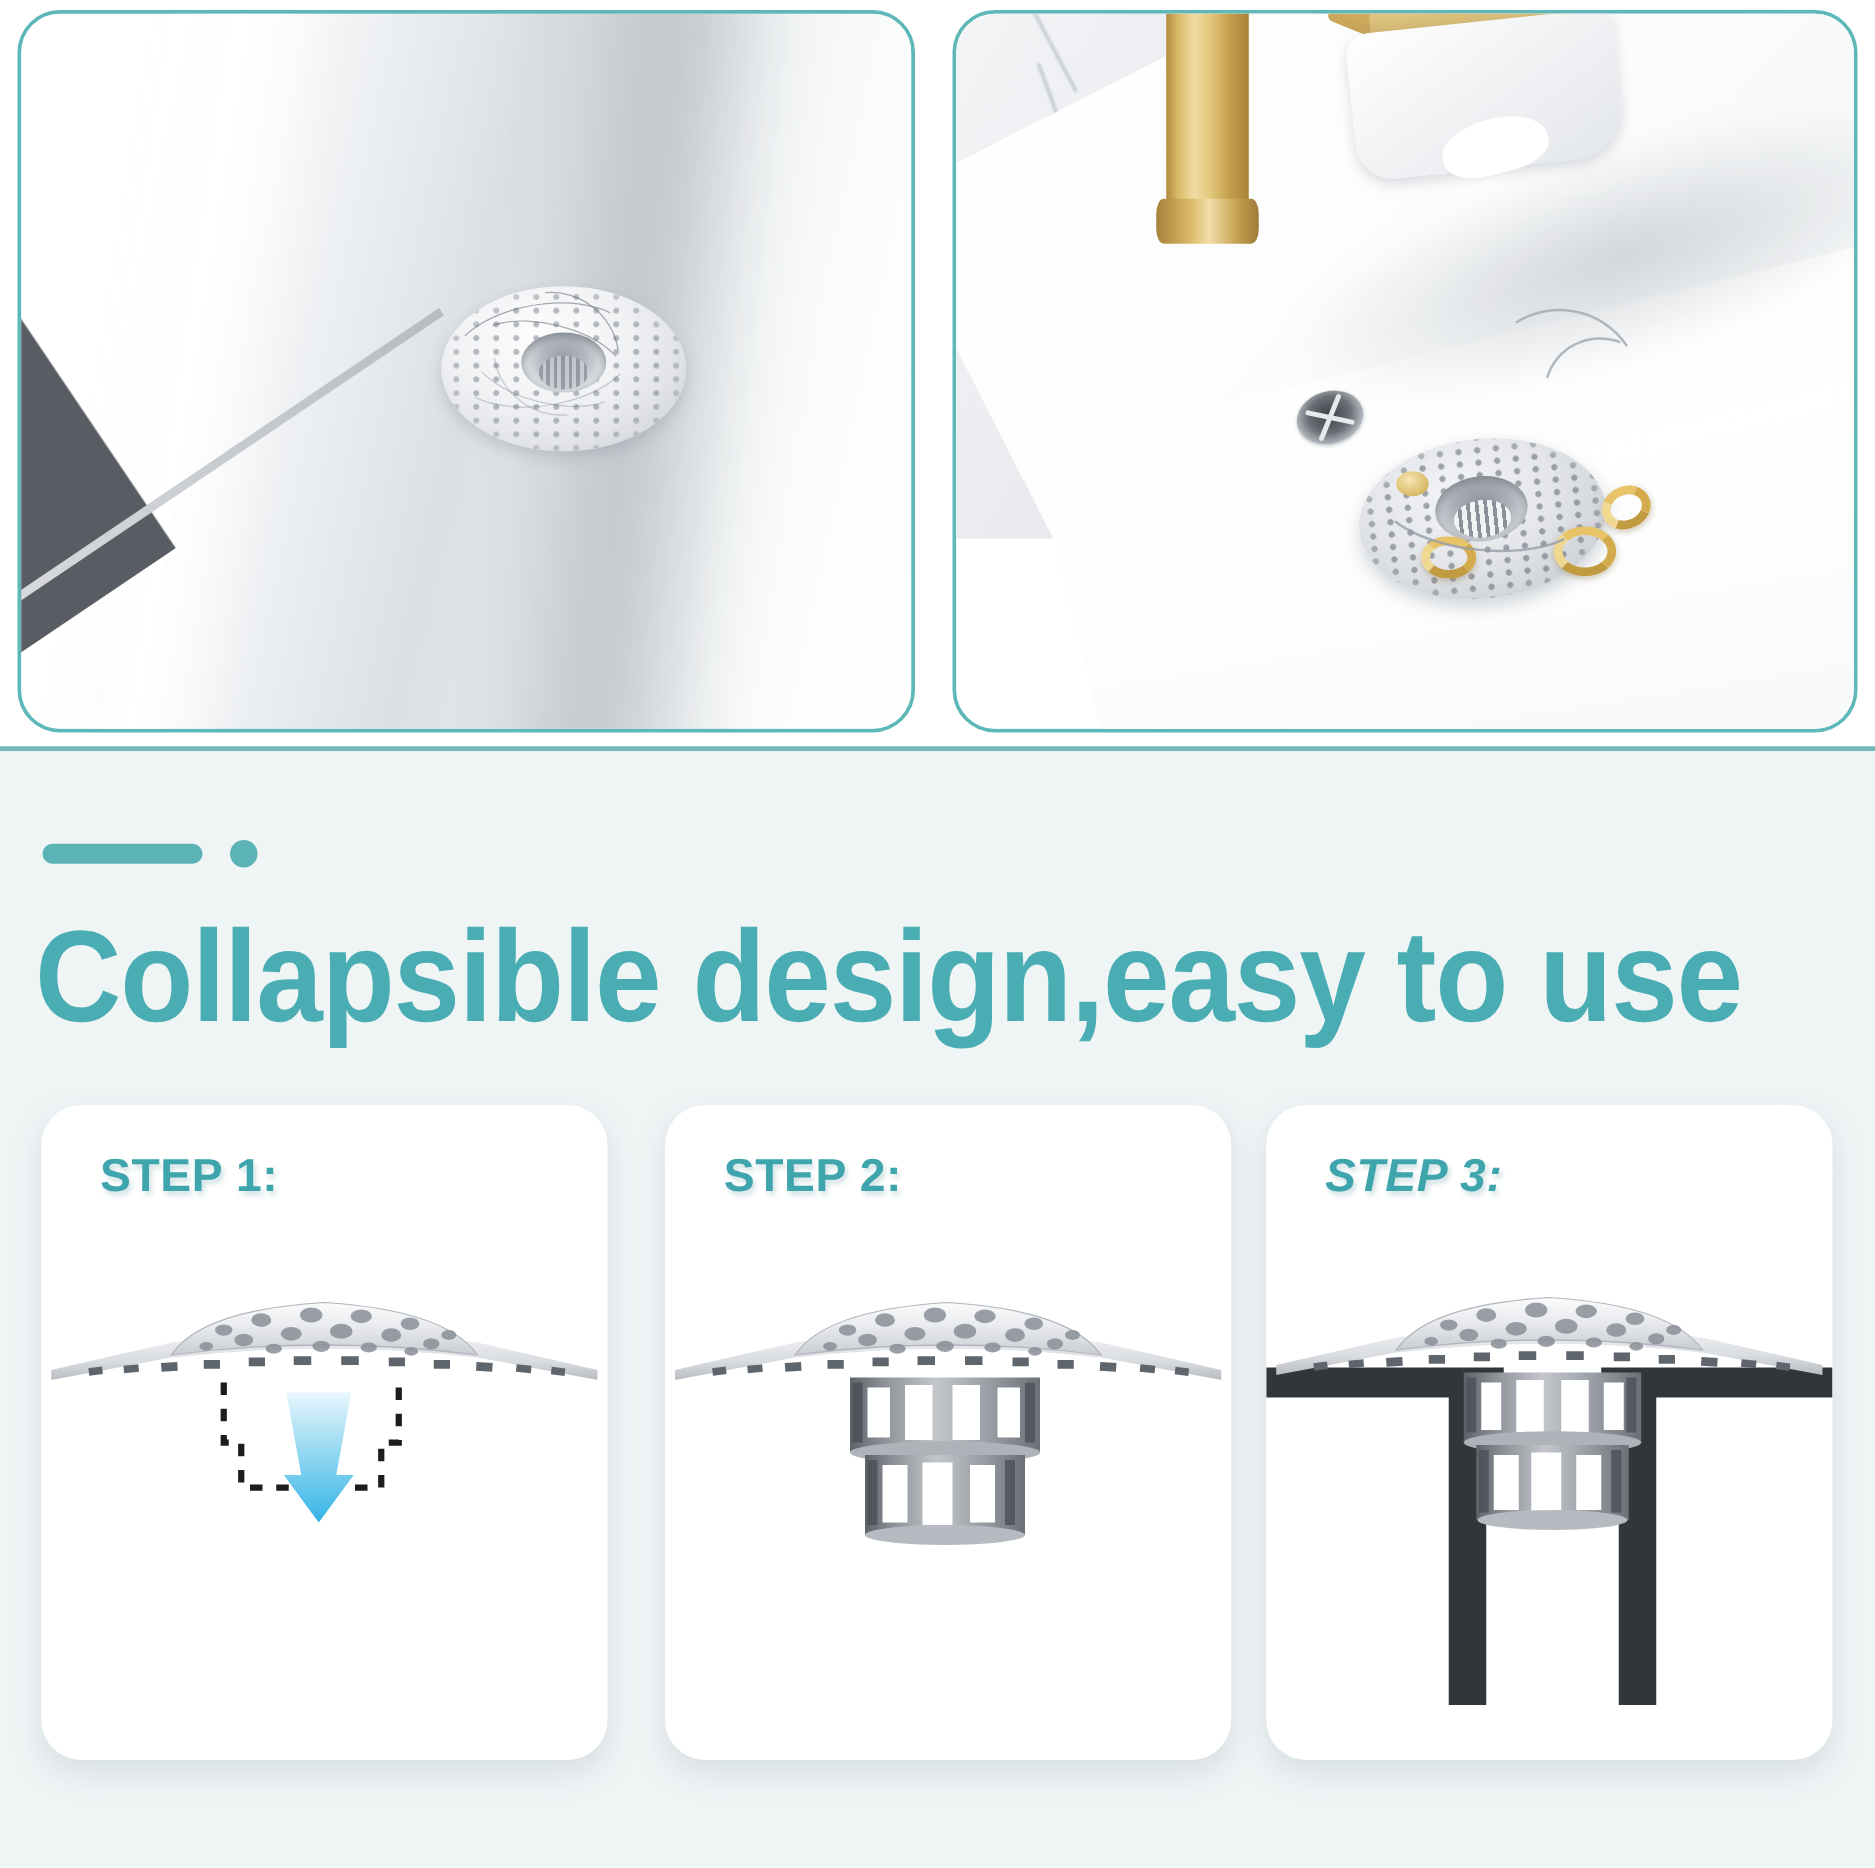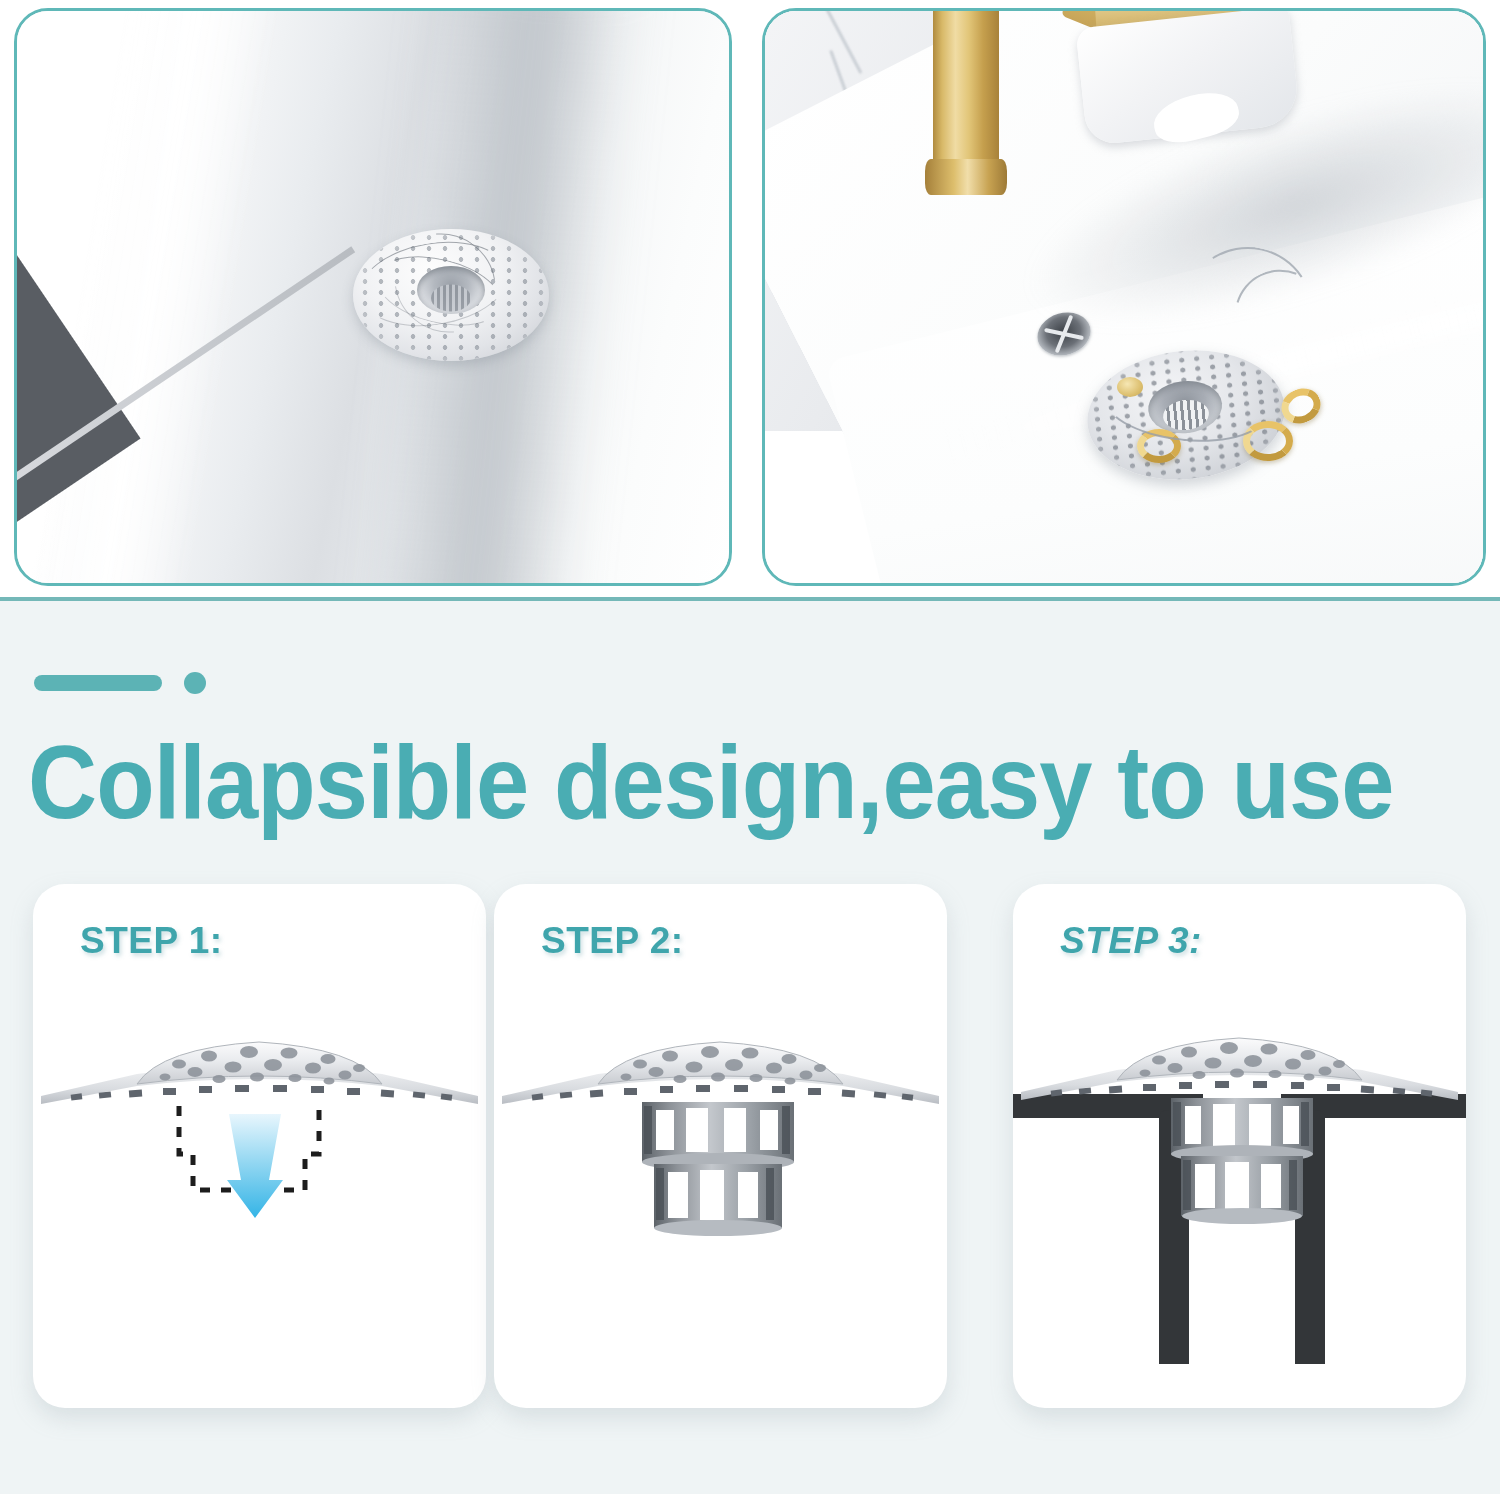--- a/index.html
+++ b/index.html
@@ -366,21 +366,21 @@
     top: 0;
     width: 453px;
     height: 524px;
     background: #ffffff;
     border-radius: 32px;
     box-shadow: 0 10px 22px rgba(150,166,174,.26);
     overflow: hidden;
     padding-left: 48px;
   }
   .card-1 { left: 33px; }
-  .card-2 { left: 494px; }
+  .card-2 { left: 532px; }
   .card-3 { left: 1013px; font-style: italic; }
 
   .step-label {
     position: absolute;
     left: 47px; top: 36px;
     font-size: 37px;
     font-weight: 700;
     color: #3fa5ac;
     letter-spacing: .5px;
     text-shadow: 2px 3px 4px rgba(120,170,178,.35);

